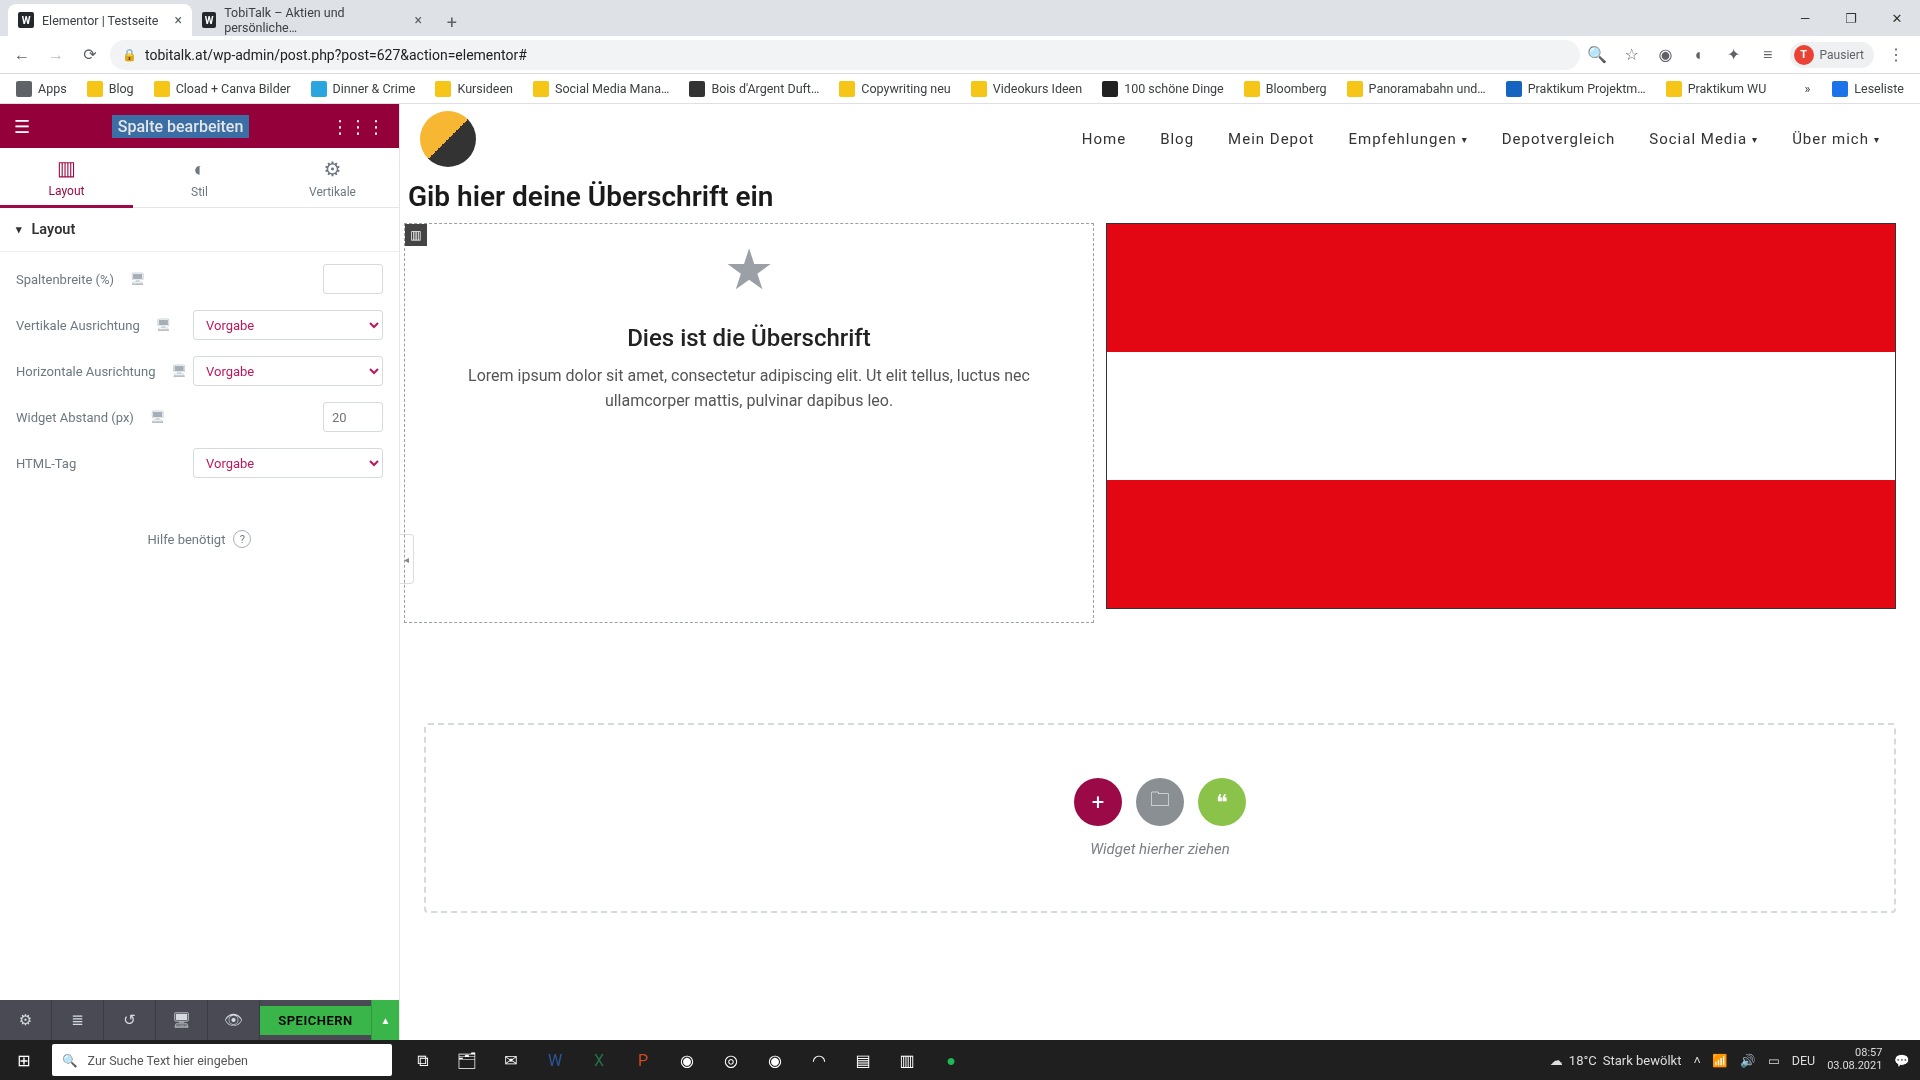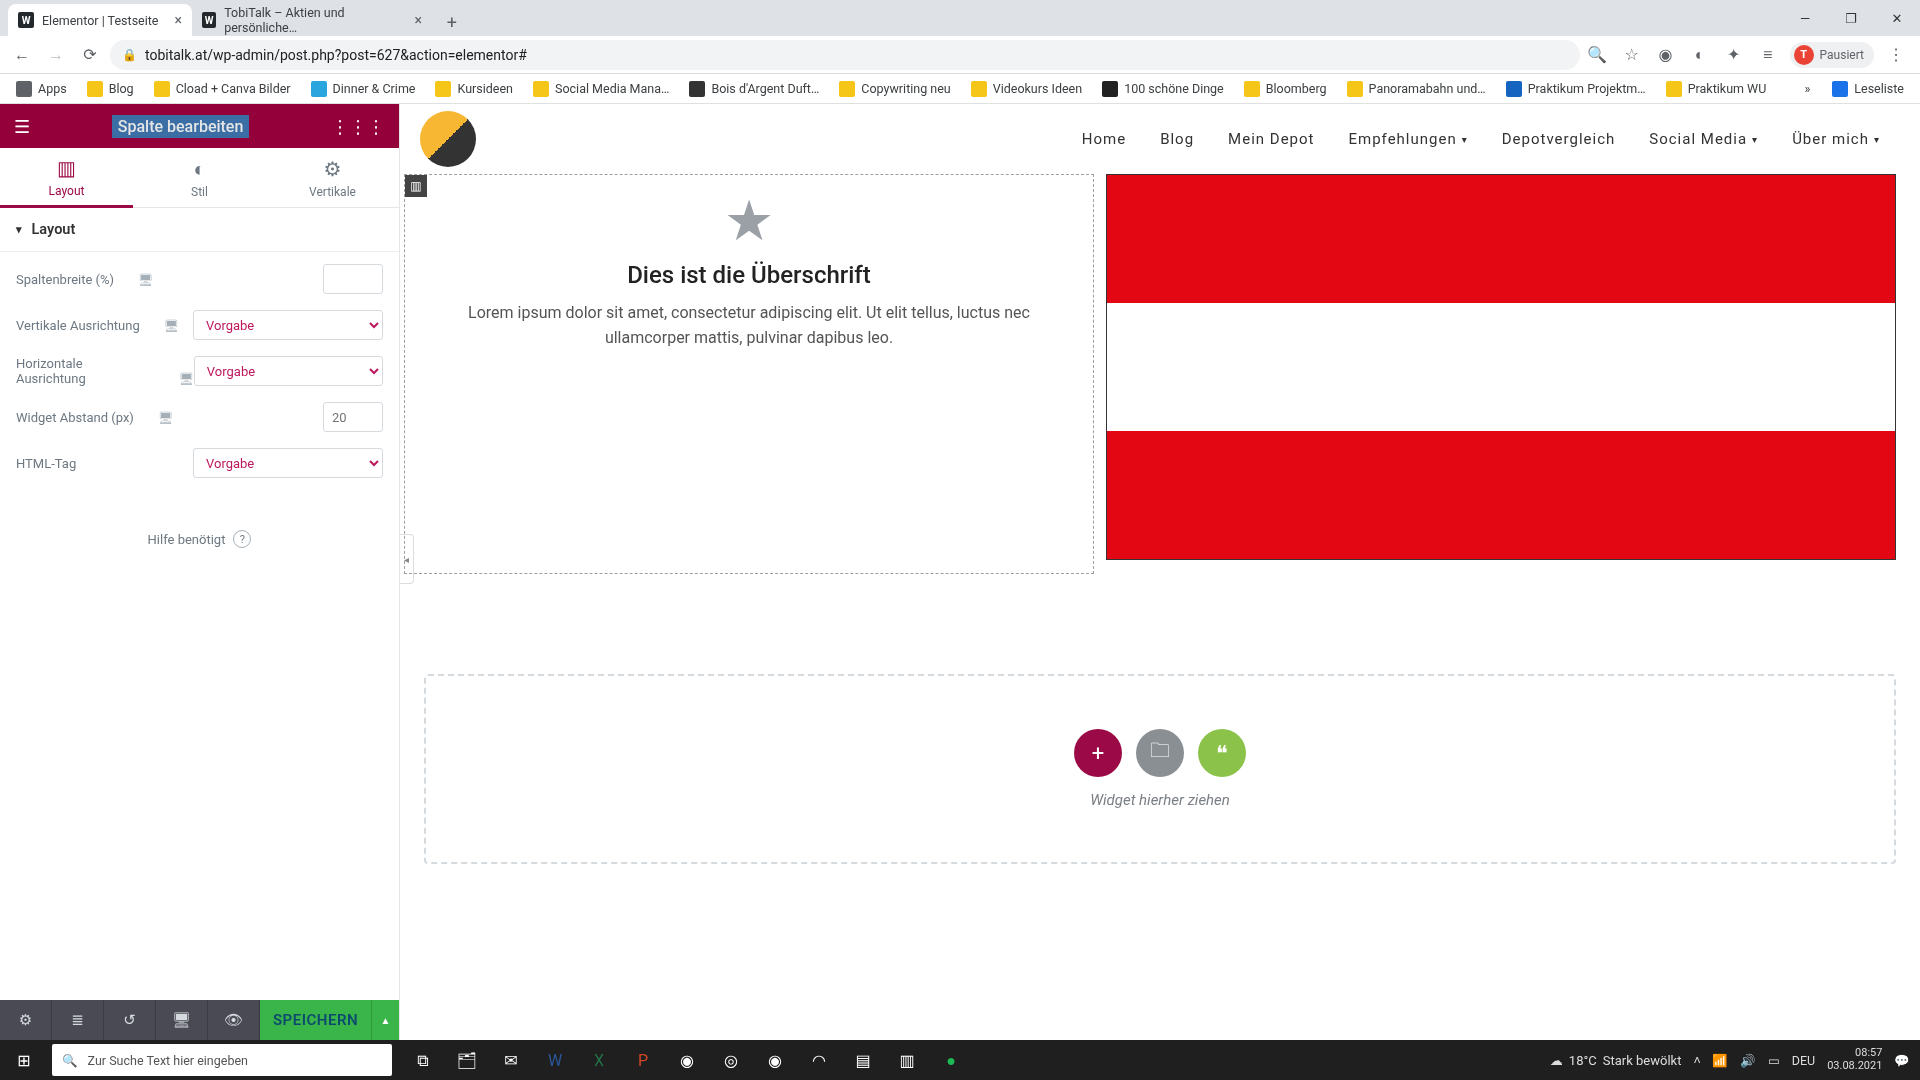--- a/index.html
+++ b/index.html
@@ -39,47 +39,47 @@
 .panel-header .burger, .panel-header .grid { font-size:18px; }
 .panel-title { background:#3a6ea5; color:#e5e5e5; padding:2px 6px; font-size:16px; font-weight:500; }
 .panel-tabs { display:flex; height:60px; background:#fff; }
 .ptab { flex:1; display:flex; flex-direction:column; align-items:center; justify-content:center; gap:4px; font-size:12px; color:#6d7882; border-bottom:1px solid #e6e6e6; }
 .ptab.active { color:#9b0a46; border-bottom:3px solid #9b0a46; }
 .ptab .pi { font-size:20px; }
 .section-head { height:44px; display:flex; align-items:center; gap:10px; padding:0 16px; font-size:14.5px; font-weight:600; color:#333; background:#fff; border-bottom:1px solid #eee; }
 .section-head .caret { font-size:11px; }
 .controls { padding: 12px 16px; display:flex; flex-direction:column; gap:16px; background:#fff; }
 .ctrl { display:flex; align-items:center; justify-content:space-between; font-size:13px; color:#6d7882; }
-.ctrl .lbl { display:flex; align-items:flex-end; gap:24px; }
+.ctrl .lbl { display:flex; align-items:flex-start; gap:16px; }
 .ctrl .dev { font-size:12px; color:#a4afb7; }
 .ctrl select, .ctrl input { height:30px; border:1px solid #d5dadf; border-radius:3px; font-size:13px; color:#be185d; padding:0 8px; background:#fff; }
 .ctrl select { width: 190px; }
 .ctrl input.small { width: 60px; }
 .help { text-align:center; font-size:13px; color:#6d7882; margin-top:40px; display:flex;justify-content:center;align-items:center;gap:8px; }
 .help .q { width:18px;height:18px;border:1px solid #a4afb7;border-radius:50%;display:flex;align-items:center;justify-content:center;font-size:11px; }
 .panel-footer { margin-top:auto; height:40px; background:#4a4a54; display:flex; align-items:center; }
 .pf-ico { flex:0 0 52px; height:40px; display:flex;align-items:center;justify-content:center;color:#d5dadf;font-size:15px;border-right:1px solid #3a3a42; }
-.pf-save { flex:1; background:#39b54a; color:#0c4a6e; font-size:15px; font-weight:600; display:flex;align-items:center;justify-content:center;letter-spacing:0.5px; height:40px; }
+.pf-save { flex:1; background:#39b54a; color:#000000; font-size:13px; font-weight:600; display:flex;align-items:center;justify-content:center;letter-spacing:0.5px; height:29px; }
 .pf-caret { width:28px; background:#39b54a; color:#fff; display:flex;align-items:center;justify-content:center;border-left:1px solid #2e9a3c;height:40px;font-size:10px; }
 
 
 .canvas { flex:1; background:#fff; position:relative; overflow:auto; }
 .site-header { height:70px; display:flex; align-items:center; padding:0 40px 0 20px; gap:30px; }
 .site-logo { width:56px;height:56px;border-radius:50%; background: linear-gradient(135deg,#f7b733 50%,#333 50%); }
 .site-nav { margin-left:auto; display:flex; gap:34px; font-size:15px; color:#333; letter-spacing:1px; }
 .site-nav .ni { display:flex;align-items:center;gap:5px; }
 .site-nav .caret { font-size:10px; }
 .heading { font-size:28px; font-weight:600; color:#1a1a1a; padding: 6px 0 10px 8px; }
 .row { display:flex; gap:12px; padding:0 4px; }
 .col { position:relative; }
 .col.left { flex:0 0 690px; border:1px dashed #9aa0a6; min-height:400px; padding:14px 24px; }
 .col-handle { position:absolute; top:0; left:0; width:22px;height:22px;background:#444;color:#fff;display:flex;align-items:center;justify-content:center;font-size:12px; }
 .iconbox { display:flex; flex-direction:column; align-items:center; text-align:center; gap:10px; padding-top:4px; }
 .star { font-size:56px; color:#9aa0a6; line-height:1; }
-.ib-title { font-size:24px; font-weight:500; color:#222; margin-top:2px; }
+.ib-title { font-size:24px; font-weight:500; color:#222; margin-top:16px; }
 .ib-text { font-size:16px; color:#555; line-height:1.55; max-width:620px; margin-top:2px; }
 .col.right { flex:1; margin-right:20px; }
 .flag { height:386px; border:1px solid #333; display:flex; flex-direction:column; }
 .flag .r { flex:1; background:#e30613; }
 .flag .w { flex:1; background:#fff; }
 .collapse { position:absolute; left:0; top:430px; width:14px;height:50px;background:#fff;border:1px solid #ddd;border-left:none;border-radius:0 4px 4px 0;display:flex;align-items:center;justify-content:center;font-size:10px;color:#888; }
 
 .dropzone { margin: 100px 24px 20px 24px; border:2px dashed #d5dadf; border-radius:4px; height:190px; display:flex;flex-direction:column;align-items:center;justify-content:center;gap:14px; }
 .dz-btns { display:flex; gap:14px; }
 .dzb { width:48px;height:48px;border-radius:50%;display:flex;align-items:center;justify-content:center;color:#fff;font-size:22px; }
@@ -313,20 +313,21 @@
             <span>Social Media</span>
             <span class="caret">▾</span>
           </span>
         <span class="ni">
             <span>Über mich</span>
             <span class="caret">▾</span>
           </span>
       </div>
     </div>
 
+    <div class="heading">Gib hier deine Überschrift ein</div>
 
     <div class="row">
       <div class="col left">
         <div class="col-handle">▥</div>
         <div class="iconbox">
           <div class="star">★</div>
           <div class="ib-title">Dies ist die Überschrift</div>
           <div class="ib-text">Lorem ipsum dolor sit amet, consectetur adipiscing elit. Ut elit tellus, luctus nec ullamcorper mattis, pulvinar dapibus leo.</div>
         </div>
       </div>

